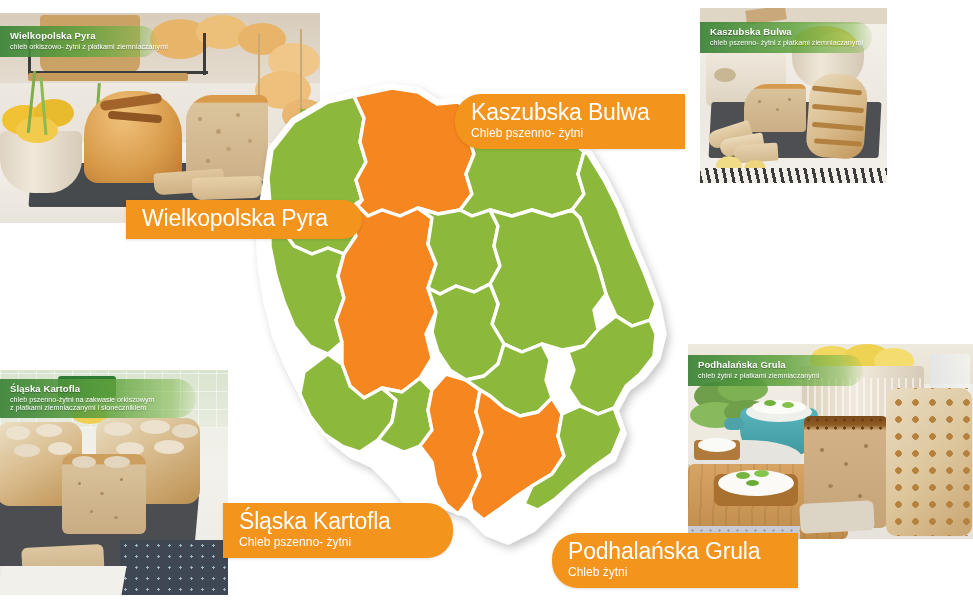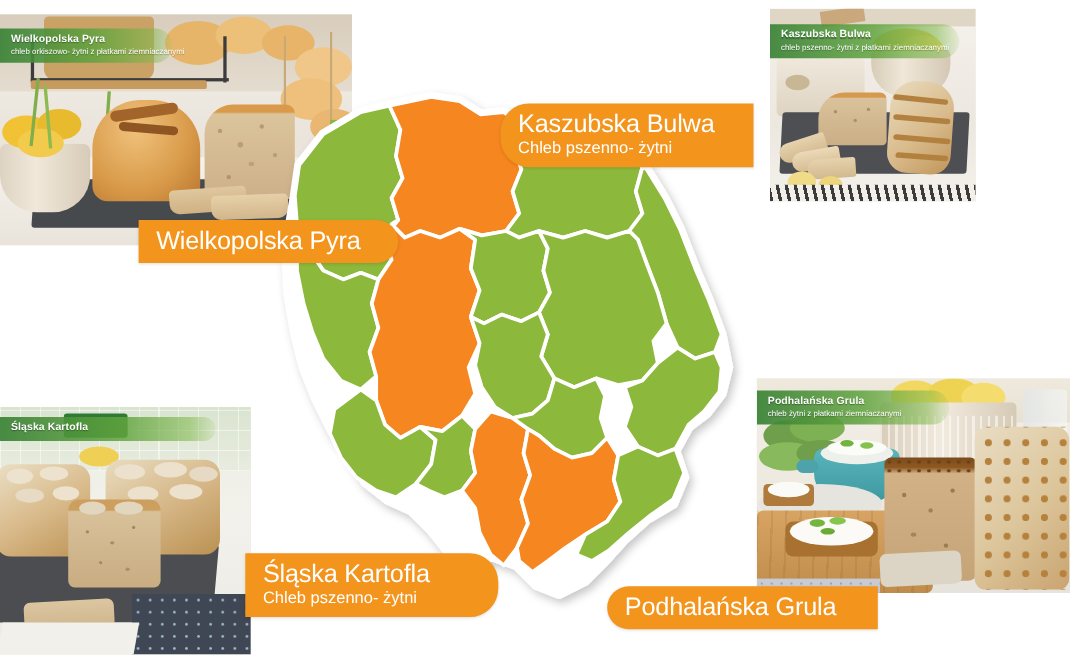--- a/index.html
+++ b/index.html
@@ -60,21 +60,21 @@
   }
   .callout .c-title {
     display: block;
     font-size: 23px;
     font-weight: normal;
     letter-spacing: -.2px;
     white-space: nowrap;
   }
   .callout .c-sub {
     display: block;
-    font-size: 15px;
+    font-size: 12px;
     font-weight: normal;
     margin-top: 3px;
     white-space: nowrap;
   }
   .round-right { border-top-right-radius: 26px; border-bottom-right-radius: 26px; }
   .round-left  { border-top-left-radius: 26px;  border-bottom-left-radius: 26px; }
 
   
   #map-wrap { position: absolute; left: 232px; top: 58px; width: 480px; height: 530px; z-index: 10; }
   #map-wrap svg { display: block; width: 100%; height: 100%; }
@@ -221,20 +221,24 @@
       <div class="crumb" style="left:114px;top:146px;width:4px;height:3px;background:#ad8f66;"></div>
 
       <div class="rr" style="left:22px;top:176px;width:82px;height:32px;background:linear-gradient(180deg,#dcc6a0,#cbb189);border-radius:6px 6px 12px 12px;transform:rotate(-3deg);"></div>
 
       <div class="rr" style="left:120px;top:170px;width:108px;height:55px;background:#3f4654;"></div>
       <div class="rr" style="left:120px;top:170px;width:108px;height:55px;background:radial-gradient(circle,#9fb6c8 1px,transparent 1.4px) 0 0/11px 11px;"></div>
       <div class="rr" style="left:0;top:196px;width:124px;height:29px;background:#f2f0ea;transform:skewX(-10deg);"></div>
     </div>
     <div class="photo-badge" style="left:0px; top:9px; width:196px;">
       <span class="pb-title">Śląska Kartofla</span>
+      <span class="pb-sub">
+        <span>chleb pszenno-żytni na zakwasie orkiszowym</span>
+        <span>z płatkami ziemniaczanymi i słonecznikiem</span>
+      </span>
     </div>
   </div>
 
   <div class="photo" style="left:688px; top:344px; width:285px; height:195px;">
     <div class="art bg" style="background:linear-gradient(180deg,#f3efe7 0%,#eee9df 55%,#e6e3dd 100%);">
       <div class="rr" style="left:0;top:0;width:100%;height:40px;background:linear-gradient(180deg,#efeade,#e7e1d3);"></div>
 
       <div class="ell" style="left:122px;top:2px;width:44px;height:28px;background:#f2d861;"></div>
       <div class="ell" style="left:156px;top:0px;width:46px;height:26px;background:#eed252;"></div>
       <div class="ell" style="left:186px;top:4px;width:40px;height:26px;background:#f4dd6e;"></div>
@@ -370,15 +374,16 @@
     <span class="c-sub">Chleb pszenno- żytni</span>
   </div>
 
   <div class="callout round-right" style="left:223px; top:503px; width:230px;">
     <span class="c-title">Śląska Kartofla</span>
     <span class="c-sub">Chleb pszenno- żytni</span>
   </div>
 
   <div class="callout round-left" style="left:552px; top:533px; width:246px;">
     <span class="c-title">Podhalańska Grula</span>
+    <span class="c-sub">Chleb żytni</span>
   </div>
 
 </div>
 
 </body></html>

